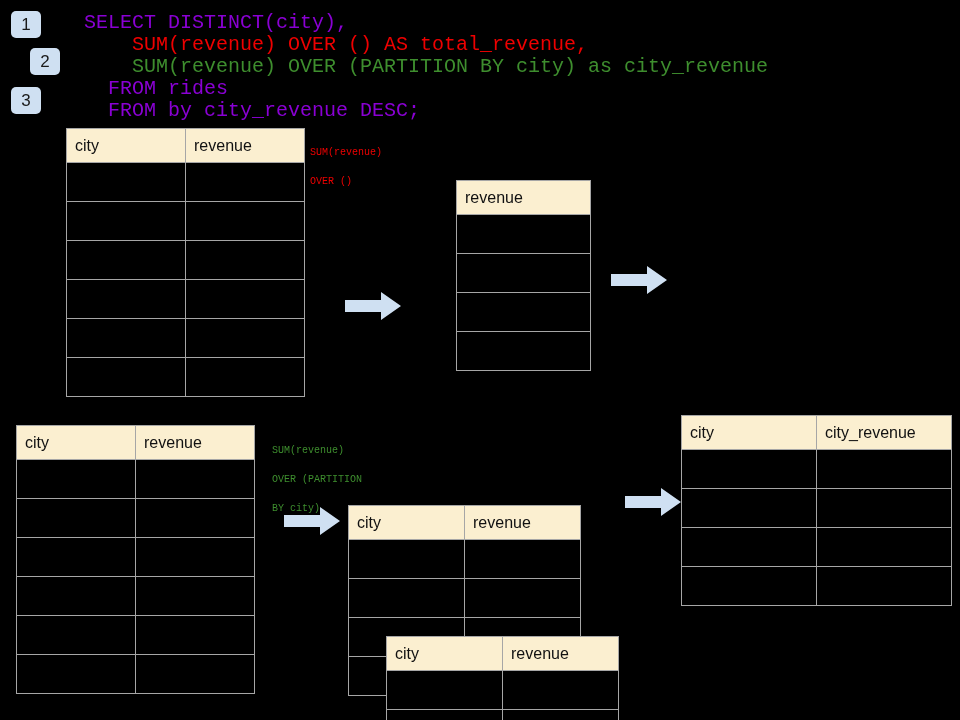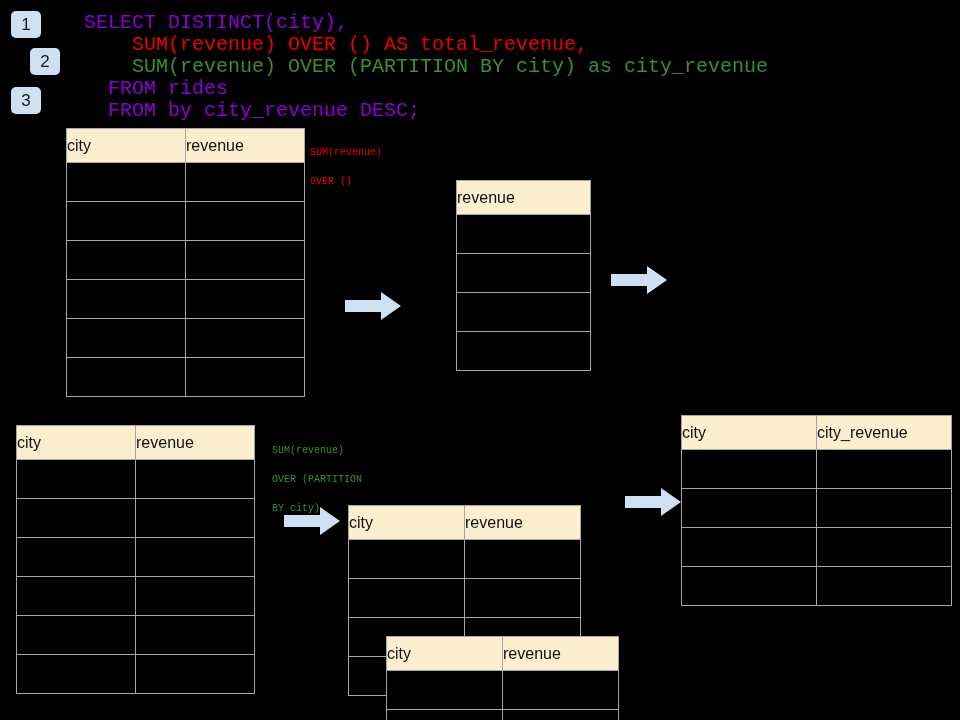--- a/index.html
+++ b/index.html
@@ -69,20 +69,21 @@
     padding: 0;
     margin: 0;
   }
   .tbl th {
     background: #FBEFD0;
     color: #111111;
     font-family: "Liberation Sans", sans-serif;
     font-size: 16px;
     font-weight: normal;
     text-align: left;
+    padding-left: 8px;
     height: 34px;
     box-sizing: border-box;
   }
   .tbl td {
     background: #000000;
     height: 39px;
     box-sizing: border-box;
   }
 
   

